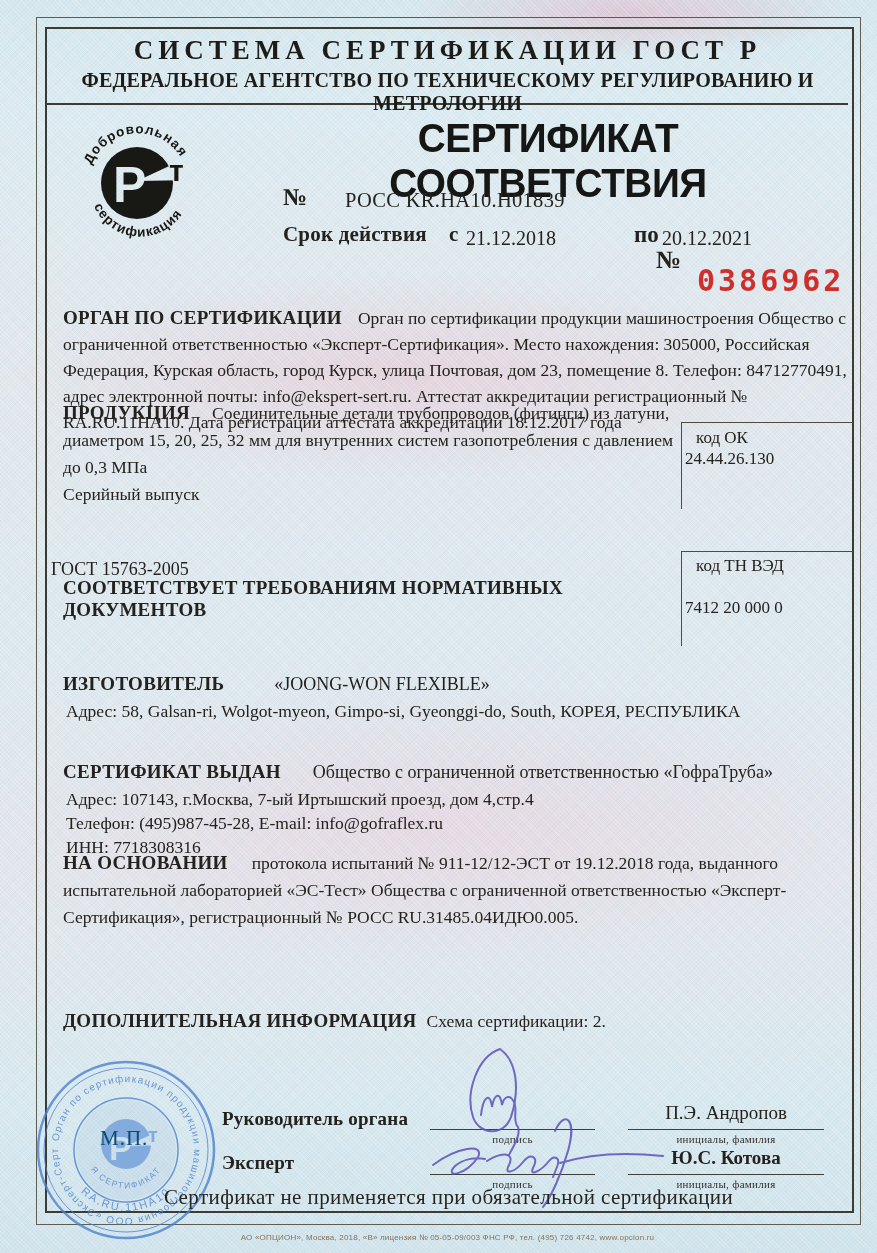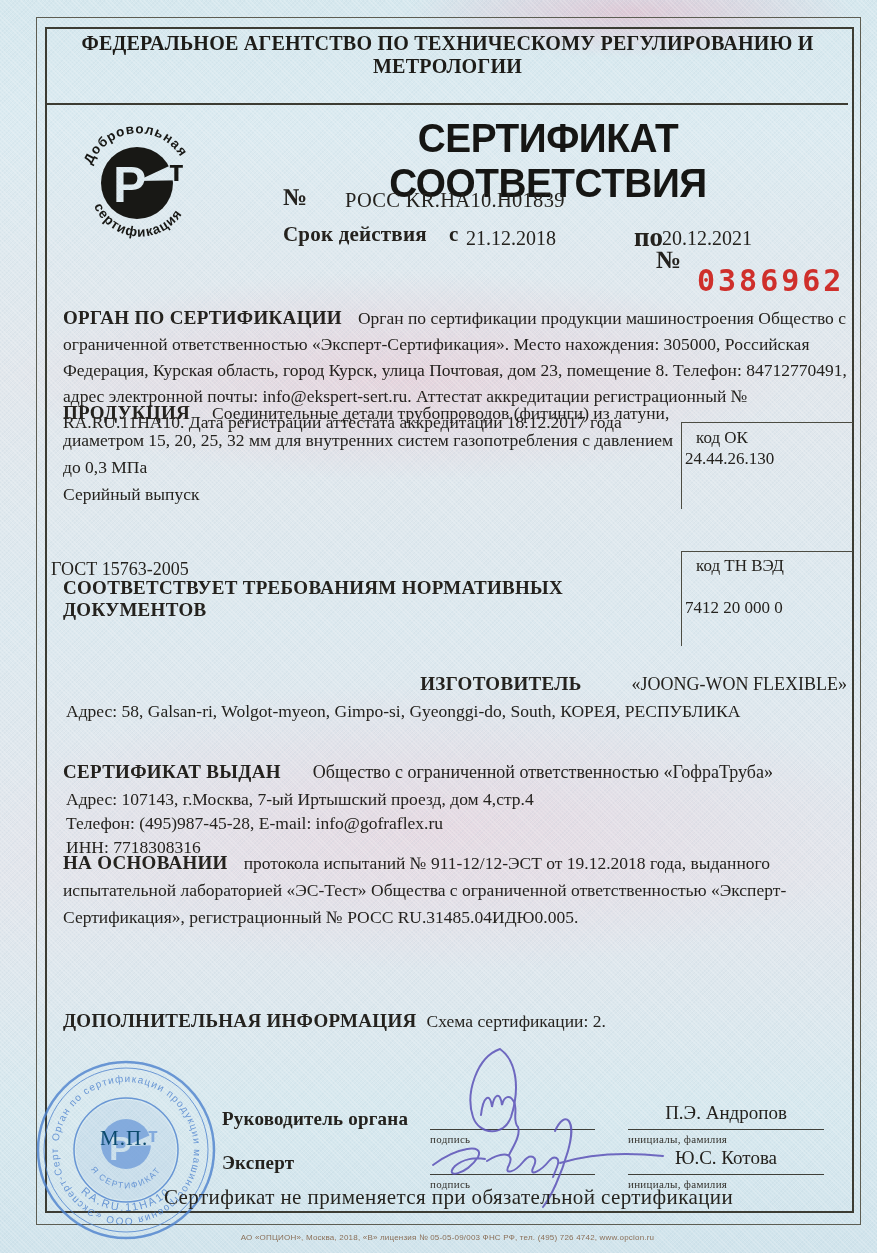--- a/index.html
+++ b/index.html
@@ -19,32 +19,33 @@
       repeating-linear-gradient(-45deg, rgba(140,175,195,.14) 0 1px, transparent 1px 3px);
   }
   .abs{position:absolute;}
   .serif{font-family:"Liberation Serif", serif;}
   .b{font-weight:bold;}
   .sh{font-weight:bold;font-size:19px;letter-spacing:.3px;}
   .bodytxt{font-size:17.5px;line-height:26px;}
   .frame{border:1px solid #5d5d52;}
   .codebox{border-left:1px solid #4c4c42;border-top:1px solid #4c4c42;font-size:17px;}
   .sigline{border-bottom:1px solid #3f3f38;height:0;}
-  .caption{font-size:11px;text-align:left;letter-spacing:.3px;color:#33312c;}
+  .caption{font-size:11px;text-align:center;letter-spacing:.3px;color:#33312c;}
   .namecell{font-size:19px;text-align:center;}
   .rolecell{font-size:19px;font-weight:bold;letter-spacing:.2px;}
   svg text{font-family:"Liberation Sans", sans-serif;}
 </style>
 </head>
 <body>
 
 <div class="abs frame" style="left:36px;top:17px;width:823px;height:1206px;"></div>
 <div class="abs" style="left:45px;top:27px;width:805px;height:1182px;border:2px solid #3c3c33;"></div>
 
 <div class="abs" style="left:47px;top:29px;width:801px;height:74px;border-bottom:2px solid #3c3c33;">
+  <div class="serif b" style="text-align:center;margin-top:6px;font-size:27px;letter-spacing:5px;color:#1d1c18;">СИСТЕМА СЕРТИФИКАЦИИ ГОСТ Р</div>
   <div class="serif b" style="text-align:center;margin-top:3px;font-size:20.5px;letter-spacing:.2px;color:#1d1c18;transform:scaleX(.98);">ФЕДЕРАЛЬНОЕ АГЕНТСТВО ПО ТЕХНИЧЕСКОМУ РЕГУЛИРОВАНИЮ И МЕТРОЛОГИИ</div>
 </div>
 
 <svg class="abs" style="left:83px;top:118px;" width="140" height="125" viewBox="0 0 140 125">
   <defs>
     <path id="arcTop" d="M 6,56 A 50,50 0 0 1 102,48"></path>
     <path id="arcBot" d="M 8,78 A 50,50 0 0 0 104,86"></path>
     <mask id="logoMask" maskUnits="userSpaceOnUse" x="0" y="0" width="140" height="125">
       <rect x="0" y="0" width="140" height="125" fill="#fff"></rect>
       <path d="M54,63 L112,36 L112,62 Z" fill="#000"></path>
@@ -63,21 +64,21 @@
 
 <div class="abs" style="left:246px;top:116px;width:604px;text-align:center;font-family:'Liberation Sans',sans-serif;
             font-weight:bold;font-size:40px;letter-spacing:-.5px;color:#161614;transform:scaleX(.97);">СЕРТИФИКАТ СООТВЕТСТВИЯ</div>
 
 <div class="abs serif b" style="left:283px;top:184px;font-size:24px;">№</div>
 <div class="abs serif" style="left:345px;top:189px;font-size:20.5px;letter-spacing:.3px;">РОСС KR.HA10.H01839</div>
 
 <div class="abs serif b" style="left:283px;top:222px;font-size:21px;letter-spacing:.2px;">Срок действия</div>
 <div class="abs serif b" style="left:449px;top:222px;font-size:21px;">с</div>
 <div class="abs serif" style="left:466px;top:227px;font-size:20px;">21.12.2018</div>
-<div class="abs serif b" style="left:634px;top:222px;font-size:27px;">по</div>
+<div class="abs serif b" style="left:634px;top:222px;font-size:23px;">по</div>
 <div class="abs serif" style="left:662px;top:227px;font-size:20px;">20.12.2021</div>
 
 <div class="abs serif b" style="left:656px;top:246px;font-size:25px;">№</div>
 <div class="abs" style="left:697px;top:243px;font-family:'DejaVu Sans Mono',monospace;font-size:30px;font-weight:bold;
             color:#cf2f2b;letter-spacing:3px;margin-top:20px;">0386962</div>
 
 <div class="abs serif bodytxt" style="left:63px;top:281px;width:784px;margin-top:24px;">
   <span class="sh" style="margin-right:16px;">ОРГАН ПО СЕРТИФИКАЦИИ</span><span>Орган по сертификации продукции машиностроения Общество с ограниченной ответственностью «Эксперт-Сертификация». Место нахождения: 305000, Российская Федерация, Курская область, город Курск, улица Почтовая, дом 23, помещение 8. Телефон: 84712770491, адрес электронной почты: info@ekspert-sert.ru. Аттестат аккредитации регистрационный № RA.RU.11НА10. Дата регистрации аттестата аккредитации 18.12.2017 года</span>
 </div>
 
@@ -90,34 +91,34 @@
   <div style="padding:0 0 0 3px;line-height:21px;">24.44.26.130</div>
 </div>
 
 <div class="abs serif sh" style="left:63px;top:532px;width:620px;margin-top:45px;">СООТВЕТСТВУЕТ ТРЕБОВАНИЯМ НОРМАТИВНЫХ ДОКУМЕНТОВ</div>
 <div class="abs serif" style="left:51px;top:559px;font-size:18px;text-align:right;">ГОСТ 15763-2005</div>
 <div class="abs codebox serif" style="left:681px;top:551px;width:171px;height:94px;">
   <div style="padding:4px 0 0 14px;">код ТН ВЭД</div>
   <div style="padding:22px 0 0 3px;">7412 20 000 0</div>
 </div>
 
-<div class="abs serif" style="left:63px;top:673px;width:784px;font-size:18px;text-align:right;">
+<div class="abs serif" style="left:63px;top:673px;width:784px;font-size:18px;">
   <span class="sh" style="margin-right:50px;">ИЗГОТОВИТЕЛЬ</span><span>«JOONG-WON FLEXIBLE»</span>
 </div>
 <div class="abs serif" style="left:66px;top:701px;width:784px;font-size:17.5px;">Адрес: 58, Galsan-ri, Wolgot-myeon, Gimpo-si, Gyeonggi-do, South, КОРЕЯ, РЕСПУБЛИКА</div>
 
 <div class="abs serif" style="left:63px;top:761px;width:784px;font-size:18px;">
   <span class="sh" style="margin-right:32px;">СЕРТИФИКАТ ВЫДАН</span><span>Общество с ограниченной ответственностью  «ГофраТруба»</span>
 </div>
 <div class="abs serif" style="left:66px;top:789px;font-size:17.5px;">Адрес: 107143, г.Москва, 7-ый Иртышский проезд, дом 4,стр.4</div>
 <div class="abs serif" style="left:66px;top:813px;font-size:17.5px;">Телефон: (495)987-45-28, E-mail: info@gofraflex.ru</div>
 <div class="abs serif" style="left:66px;top:837px;font-size:17.5px;">ИНН: 7718308316</div>
 
 <div class="abs serif bodytxt" style="left:63px;top:849px;width:738px;line-height:27px;">
-  <span class="sh" style="margin-right:16px;">НА ОСНОВАНИИ</span><span>протокола испытаний № 911-12/12-ЭСТ от 19.12.2018 года, выданного испытательной лабораторией «ЭС-Тест» Общества с ограниченной ответственностью «Эксперт-Сертификация», регистрационный № РОСС RU.31485.04ИДЮ0.005.</span>
+  <span class="sh" style="margin-right:24px;">НА ОСНОВАНИИ</span><span>протокола испытаний № 911-12/12-ЭСТ от 19.12.2018 года, выданного испытательной лабораторией «ЭС-Тест» Общества с ограниченной ответственностью «Эксперт-Сертификация», регистрационный № РОСС RU.31485.04ИДЮ0.005.</span>
 </div>
 
 <div class="abs serif" style="left:63px;top:1010px;width:784px;font-size:17.5px;">
   <span class="sh" style="margin-right:10px;">ДОПОЛНИТЕЛЬНАЯ ИНФОРМАЦИЯ</span><span>Схема сертификации: 2.</span>
 </div>
 
 <svg class="abs" style="left:28px;top:1052px;opacity:.8;" width="196" height="196" viewBox="0 0 196 196">
   <defs>
     <path id="stampRing" d="M 30,98 a 68,68 0 1 1 136,0 a 68,68 0 1 1 -136,0"></path>
     <path id="stampBottom" d="M 40,122 A 64,64 0 0 0 156,122"></path>
@@ -150,21 +151,21 @@
 <div class="abs serif rolecell" style="left:222px;top:1108px;">Руководитель органа</div>
 <div class="abs sigline" style="left:430px;top:1129px;width:165px;"></div>
 <div class="abs caption serif" style="left:430px;top:1133px;width:165px;">подпись</div>
 <div class="abs serif namecell" style="left:628px;top:1102px;width:196px;">П.Э. Андропов</div>
 <div class="abs sigline" style="left:628px;top:1129px;width:196px;"></div>
 <div class="abs caption serif" style="left:628px;top:1133px;width:196px;">инициалы, фамилия</div>
 
 <div class="abs serif rolecell" style="left:222px;top:1152px;">Эксперт</div>
 <div class="abs sigline" style="left:430px;top:1174px;width:165px;"></div>
 <div class="abs caption serif" style="left:430px;top:1178px;width:165px;">подпись</div>
-<div class="abs serif namecell" style="left:628px;top:1147px;width:196px;">Ю.С. Котова</div>
+<div class="abs serif namecell" style="left:628px;top:1147px;width:196px;font-weight:bold;">Ю.С. Котова</div>
 <div class="abs sigline" style="left:628px;top:1174px;width:196px;"></div>
 <div class="abs caption serif" style="left:628px;top:1178px;width:196px;">инициалы, фамилия</div>
 
 <svg class="abs" style="left:405px;top:1035px;" width="290" height="175" viewBox="0 0 290 175">
   <g stroke="#5c52b8" stroke-width="2" fill="none" stroke-linecap="round" opacity=".85">
     <path d="M95,14 C72,22 60,58 68,82 C74,100 99,102 106,82 C115,54 112,26 95,14 Z"></path>
     <path d="M76,80 C78,62 85,56 87,72 C89,60 95,55 97,70 C99,61 105,59 109,67 C113,75 107,86 113,92 C116,100 108,112 104,120"></path>
     <path d="M28,130 C52,112 80,108 73,122 C62,140 38,144 50,131 C58,124 70,122 80,124"></path>
     <path d="M82,126 C98,116 110,118 104,130 C98,141 110,137 118,127 C126,117 134,122 128,133 C124,142 136,136 144,126 C149,120 156,122 152,132 L148,142"></path>
     <path d="M150,96 C160,74 172,84 163,116 C156,140 146,162 138,172"></path>

